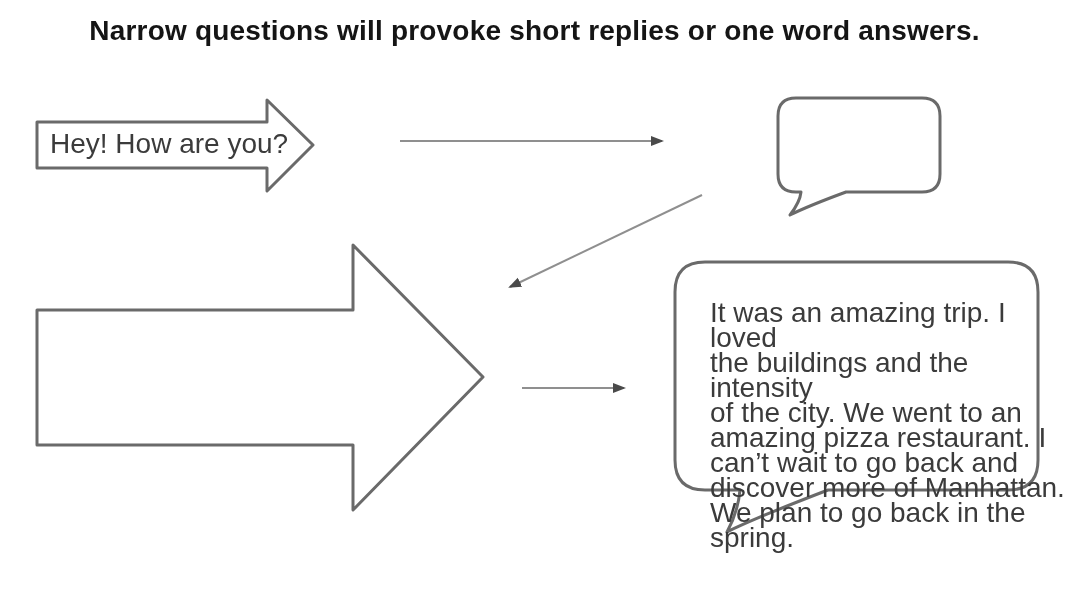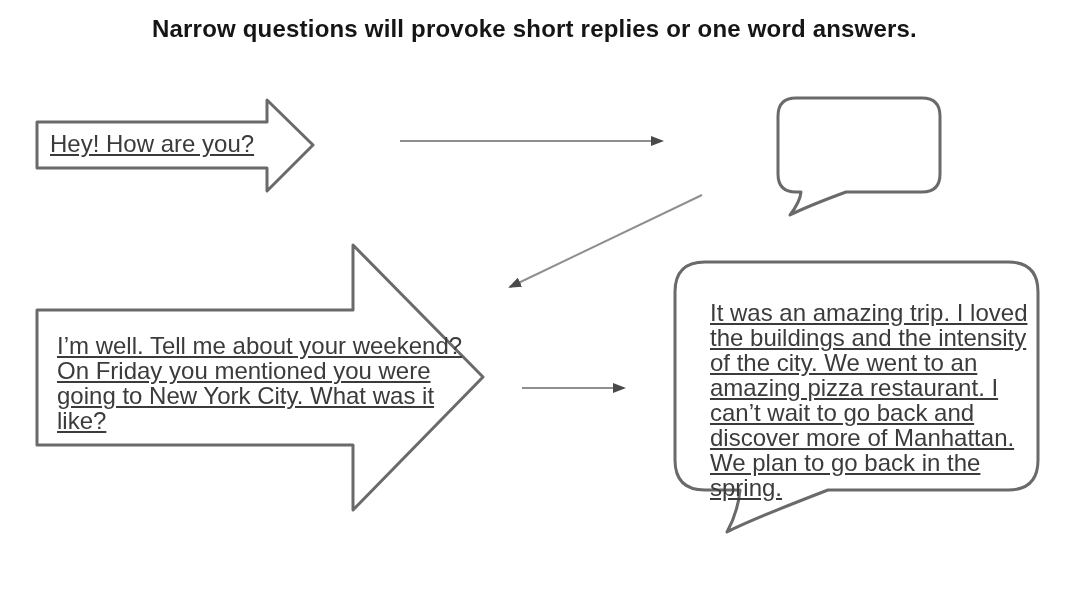--- a/index.html
+++ b/index.html
@@ -18,43 +18,42 @@
     height: 598px;
     background: var(--bg);
     overflow: hidden;
     font-family: "Liberation Sans", sans-serif;
   }
   .title {
     position: absolute;
     left: 0;
     width: 100%;
     text-align: center;
-    font-size: 24px;
+    font-size: 28px;
     font-weight: bold;
     color: var(--title);
     letter-spacing: 0.2px;
   }
   .title.top { top: 15px; }
   .title.bottom { top: 548px; }
   .shape-svg { position: absolute; color: var(--outline); }
   .shape-svg polygon, .shape-svg path {
     fill: #ffffff;
     stroke: currentColor;
     stroke-width: 3;
     stroke-linejoin: round;
   }
   .connectors { position: absolute; left: 0; top: 0; color: var(--connector); }
   .connectors line { stroke: currentColor; stroke-width: 2; }
   .shape-text {
     position: absolute;
-    font-size: 24px;
+    font-size: 28px;
     line-height: 25px;
     color: var(--text);
     white-space: pre-line;
-    text-decoration: underline;
   }
   .hey-text   { left: 50px;  top: 131px; }
   .open-q-text{ left: 57px;  top: 333px; }
   .fine-text  { left: 795px; top: 119px; }
   .trip-text  { left: 710px; top: 300px; }
 </style>
 </head>
 <body>
 
 <div class="canvas">
@@ -78,24 +77,20 @@
   <div class="shape-text hey-text">Hey! How are you?</div>
 
   <svg class="shape-svg" style="left:768px; top:94px;" width="190" height="130" viewBox="0 0 190 130">
     <path d="M 28 4 H 154 Q 172 4 172 22 V 80 Q 172 98 154 98 H 78
              Q 40 112 22 121 Q 32 108 33 98 H 28 Q 10 98 10 80 V 22 Q 10 4 28 4 Z"></path>
   </svg>
 
   <svg class="shape-svg" style="left:34px; top:242px;" width="455" height="272" viewBox="0 0 455 272">
     <polygon points="3,68 319,68 319,3 449,135 319,268 319,203 3,203"></polygon>
   </svg>
-  <div class="shape-text open-q-text">I’m well. Tell me about your weekend?
-On Friday you mentioned you were
-going to New York City. What was it
-like?</div>
 
   <svg class="shape-svg" style="left:670px; top:258px;" width="385" height="285" viewBox="0 0 385 285">
     <path d="M 35 4 H 338 Q 368 4 368 34 V 202 Q 368 232 338 232 H 158
              Q 80 262 57 274 Q 68 254 70 232 H 35 Q 5 232 5 202 V 34 Q 5 4 35 4 Z"></path>
   </svg>
   <div class="shape-text trip-text">It was an amazing trip. I loved
 the buildings and the intensity
 of the city. We went to an
 amazing pizza restaurant. I
 can’t wait to go back and

